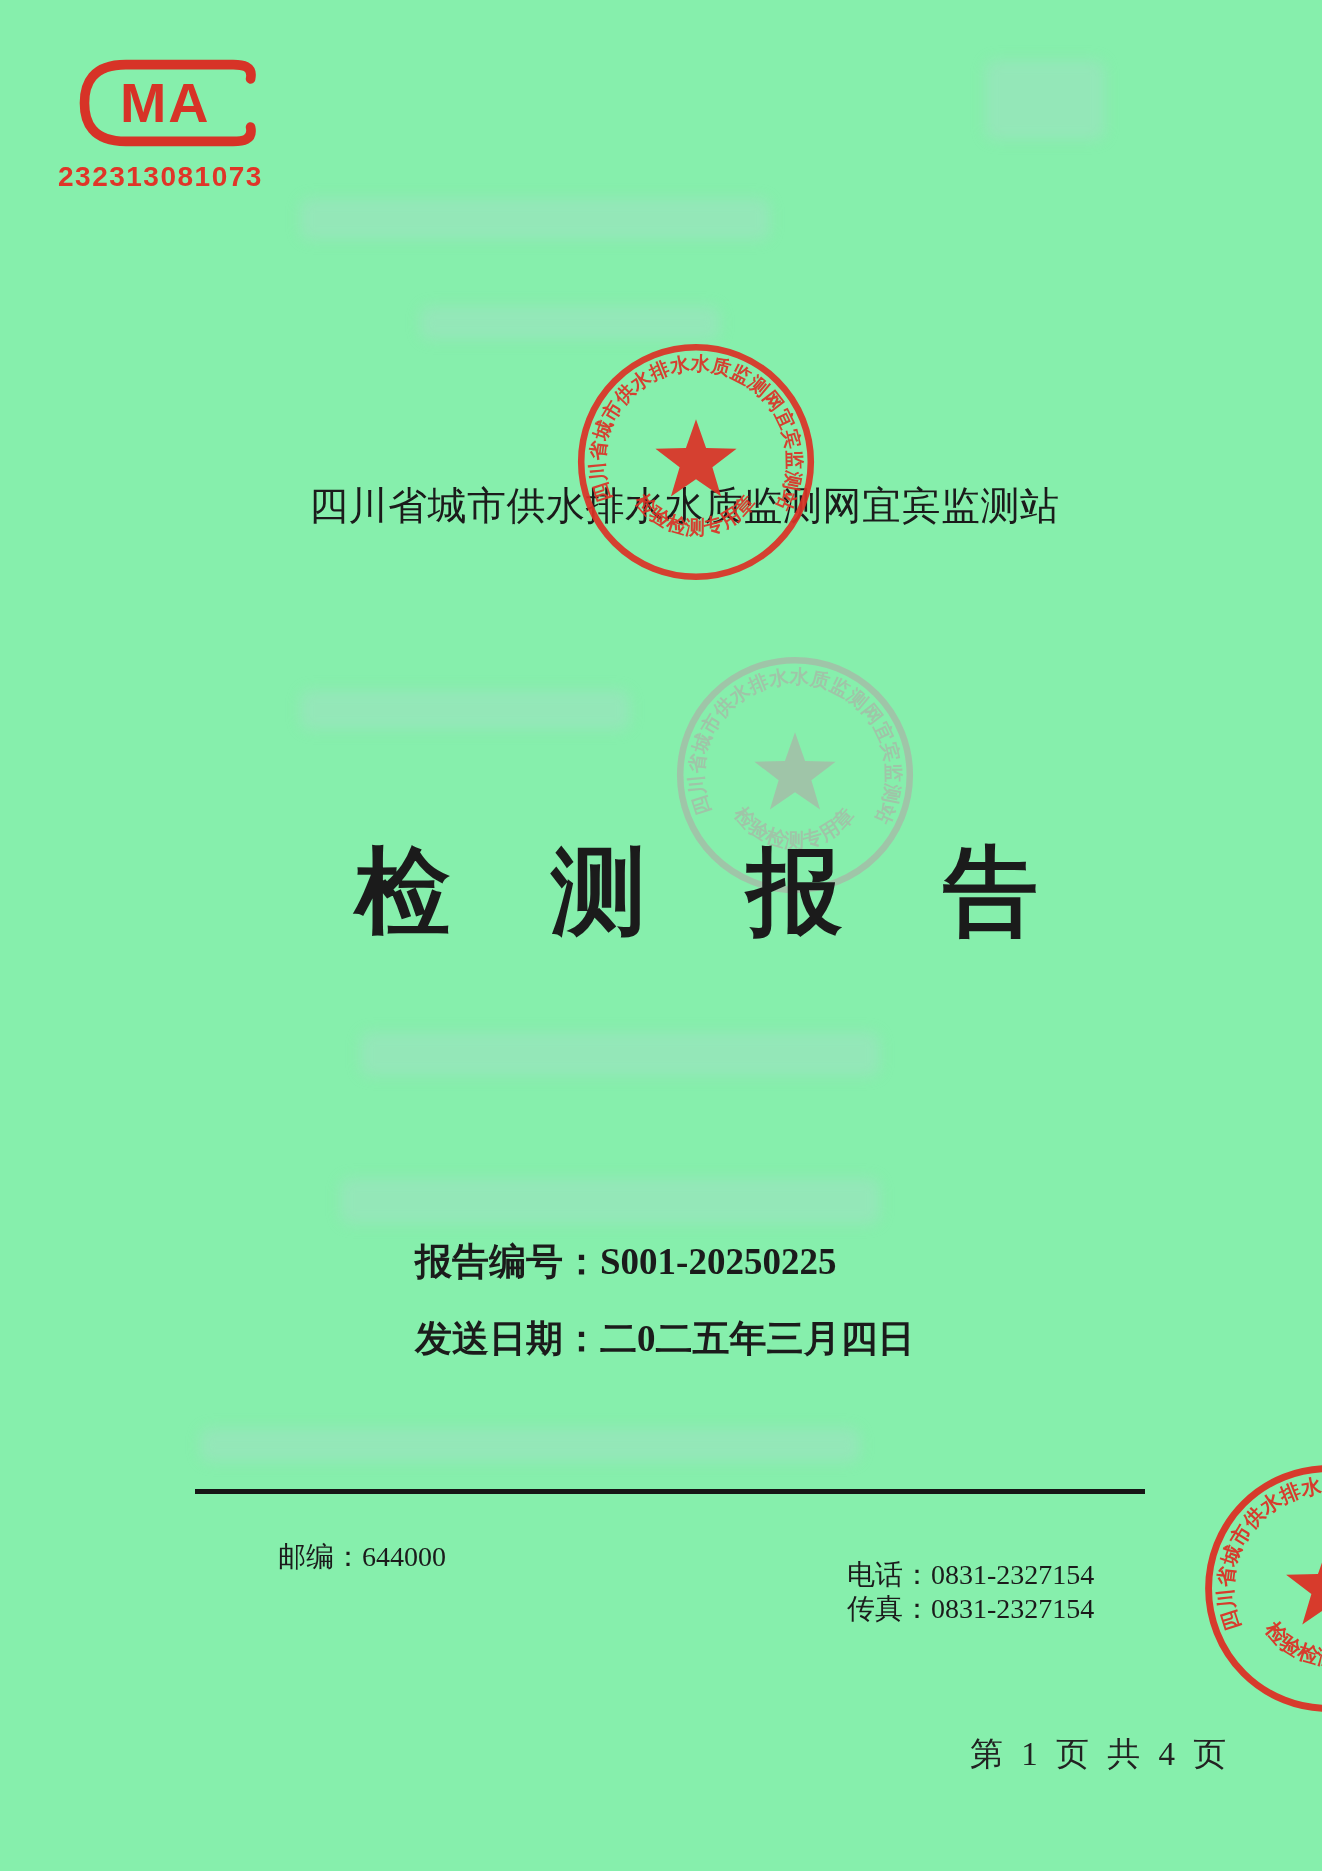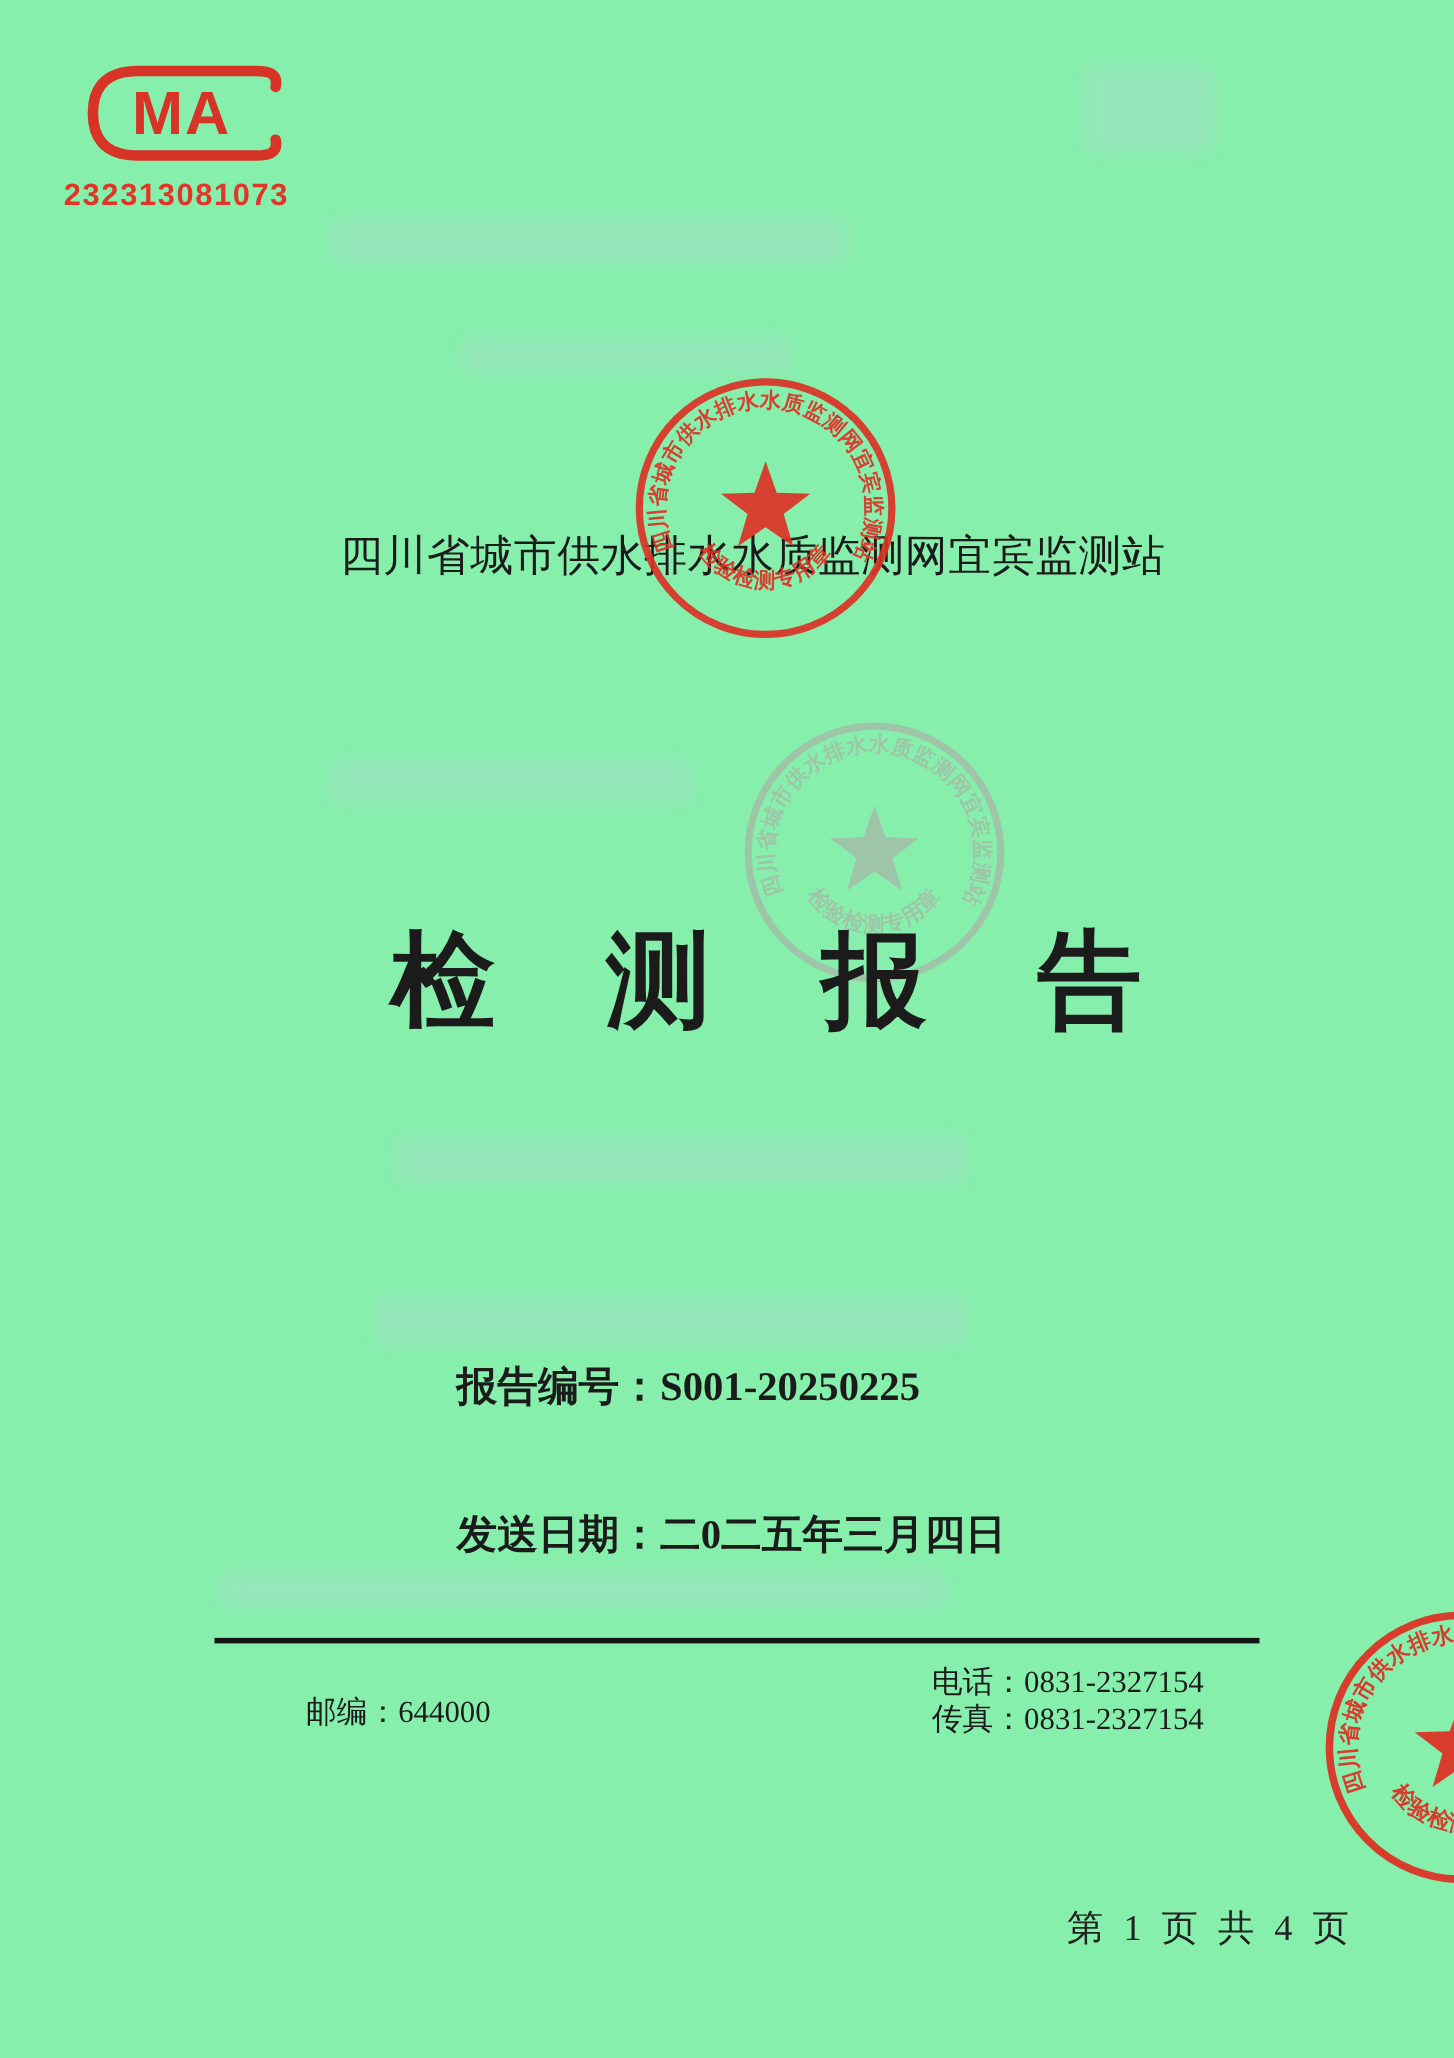--- a/index.html
+++ b/index.html
@@ -70,32 +70,32 @@
     white-space:nowrap;
   }
 
   
   .meta-line{
     left:415px;
     font-size:37px;font-weight:bold;
     white-space:nowrap;
   }
   .meta-report{top:1243px;}
-  .meta-date{top:1377px;}
+  .meta-date{top:1320px;}
 
   
   .rule{
     left:195px;top:1489px;width:950px;height:5px;
     background:#161616;
   }
   .foot{
     font-size:28px;white-space:nowrap;
   }
   .foot-l{left:278px;margin-top:27px;}
-  .foot-r{left:847px;}
+  .foot-r{left:847px;margin-top:45px;}
   .foot-row1{top:1516px;}
   .foot-row2{top:1550px;}
 
   .page-num{
     left:970px;top:1738px;
     font-size:33px;letter-spacing:5px;
     white-space:nowrap;color:#222;
   }
 </style>
 </head>

